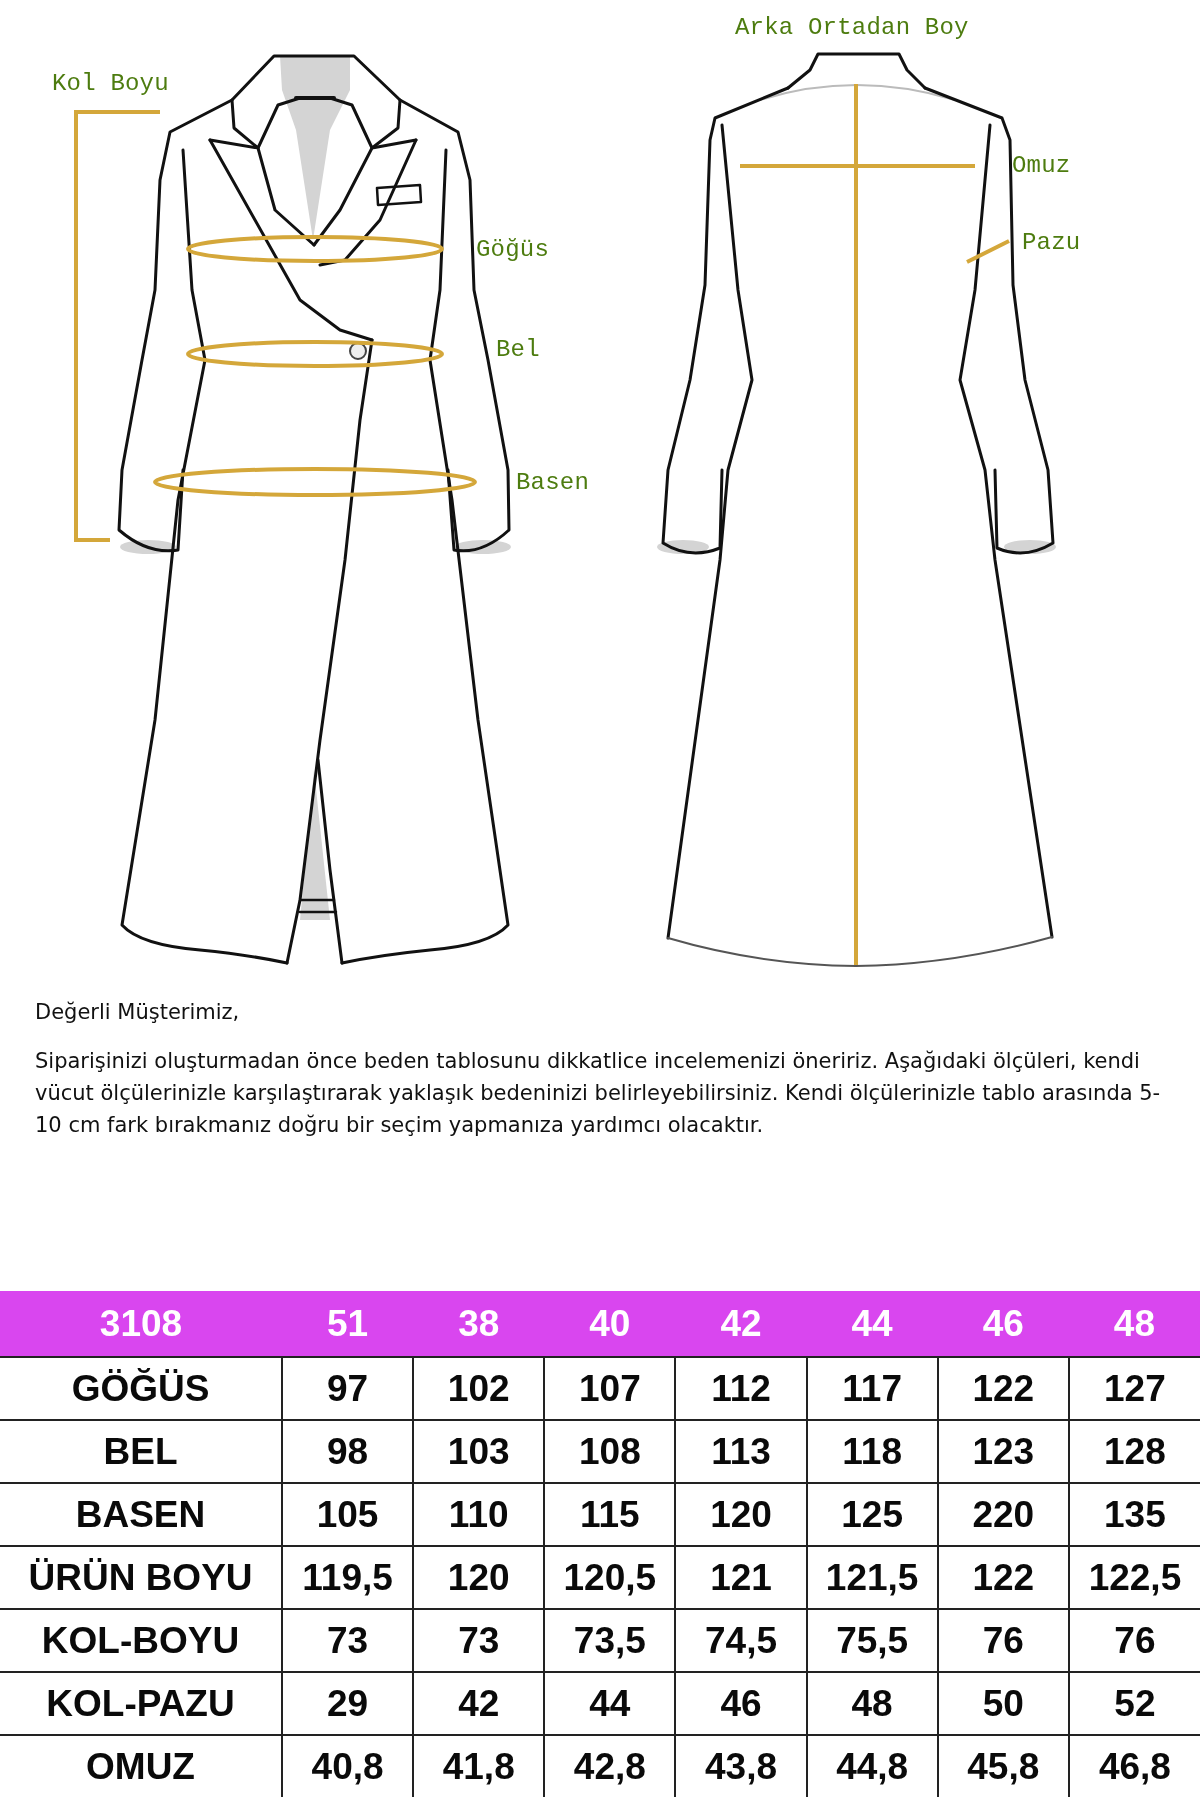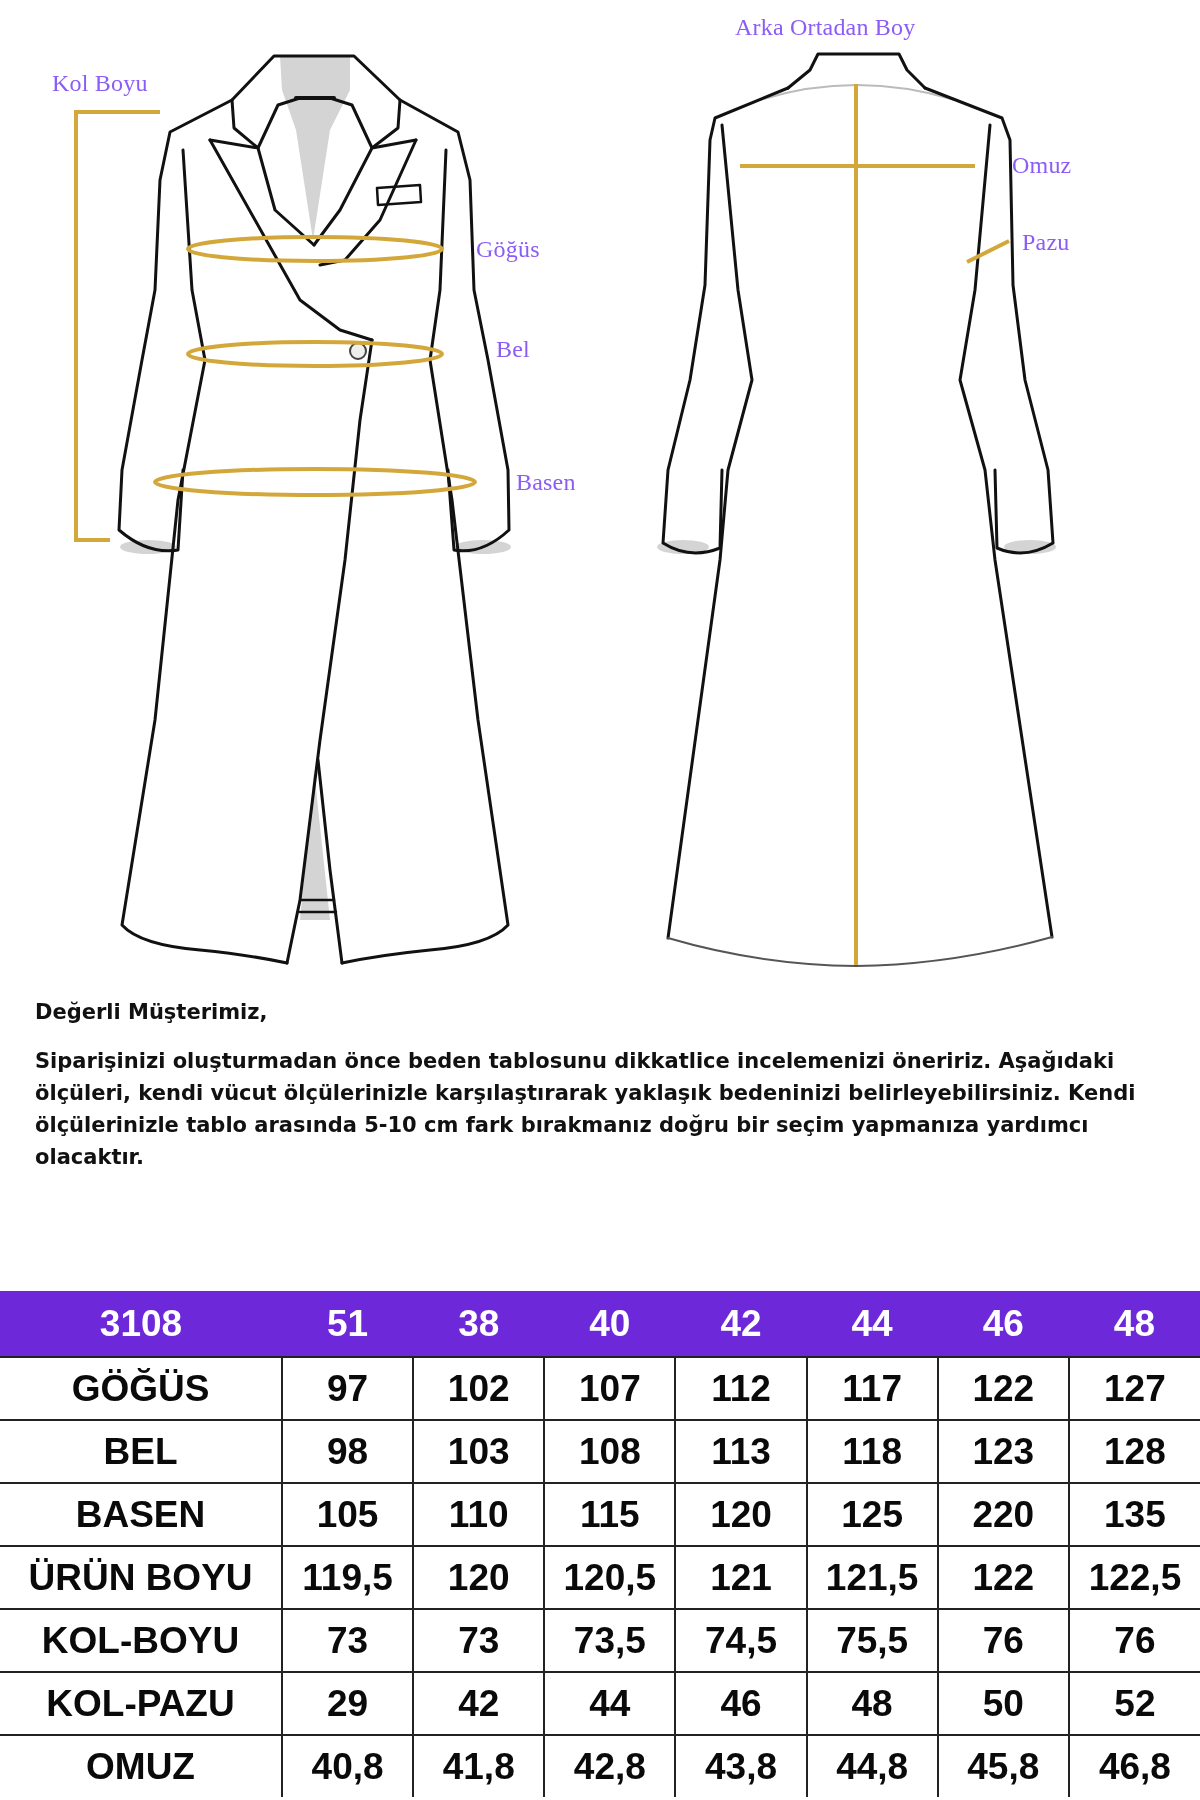--- a/index.html
+++ b/index.html
@@ -1,23 +1,23 @@
 <!DOCTYPE html>
 <html><head>
 <meta charset="utf-8">
 <style>
   html,body{margin:0;padding:0;background:#ffffff;}
   body{width:1200px;height:1800px;position:relative;overflow:hidden;font-family:"DejaVu Sans","Liberation Sans",sans-serif;color:#111;}
   .drawing{position:absolute;left:0;top:0;width:1200px;height:980px;}
-  .label{position:absolute;font-family:Liberation Serif, serif;font-size:24px;color:#8b5cf6;white-space:nowrap;letter-spacing:0.2px;}
+  .label{position:absolute;font-family:Liberation Mono, monospace;font-size:24px;color:#4d7c0f;white-space:nowrap;letter-spacing:0.2px;}
   .notice{position:absolute;left:35px;top:996px;width:1140px;font-family:"DejaVu Sans",sans-serif;font-size:21px;line-height:32px;color:#111;}
   .notice .greet{margin-bottom:17px;}
-  .notice p{margin:0;font-weight:bold;}
+  .notice p{margin:0;}
   table.size{position:absolute;left:0;top:1291px;width:1200px;border-collapse:collapse;table-layout:fixed;font-family:"Liberation Sans",sans-serif;font-weight:bold;}
-  table.size th{background:#6d28d9;color:#fff;height:65px;font-size:37px;text-align:center;padding:0;margin-left:16px;}
+  table.size th{background:#d946ef;color:#fff;height:65px;font-size:37px;text-align:center;padding:0;margin-left:16px;}
   table.size td{height:61px;font-size:37px;text-align:center;border:2px solid #222;padding:0;color:#0a0a0a;}
   table.size td:first-child{border-left:none;}
   table.size td:last-child{border-right:none;}
   table.size tr:last-child td{border-bottom:none;}
   table.size col.c0{width:282px;}
 </style>
 </head>
 <body>
 
 <div class="drawing">

